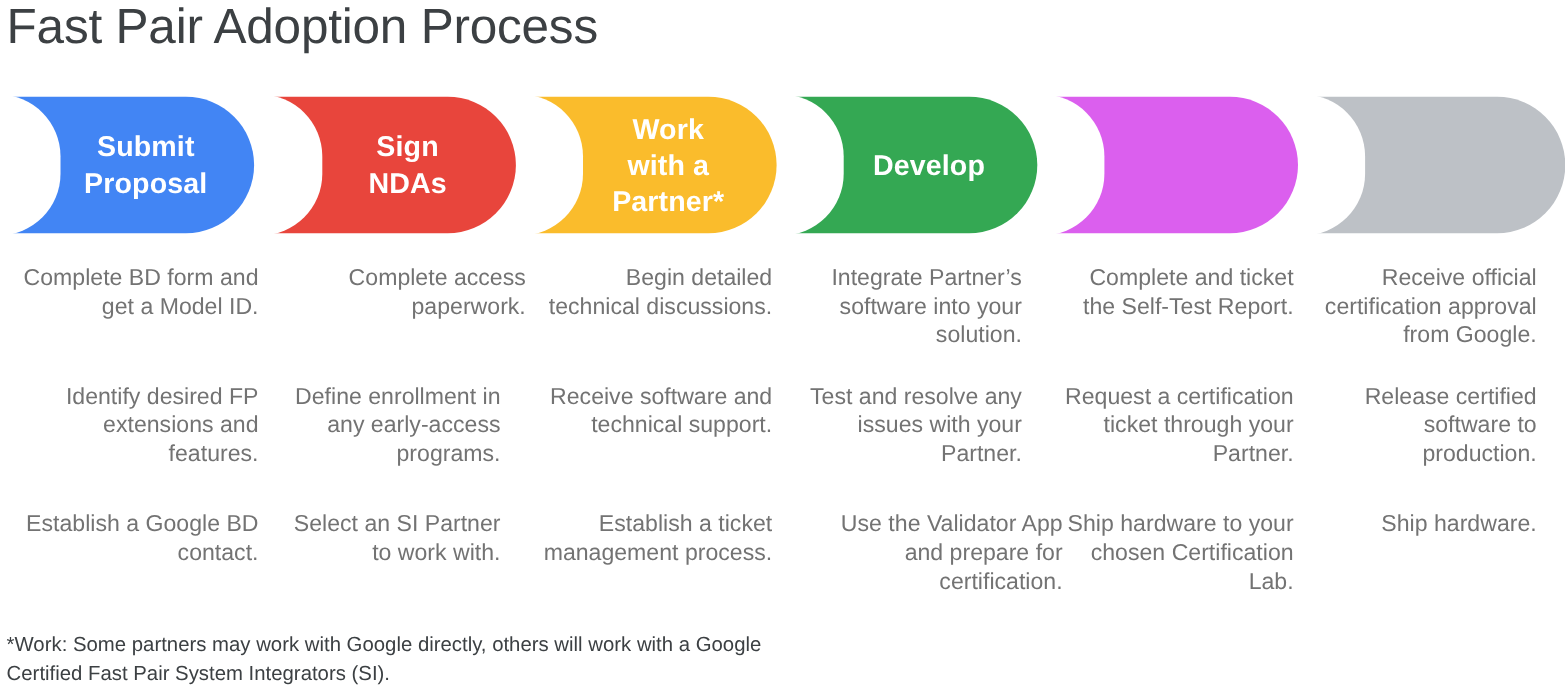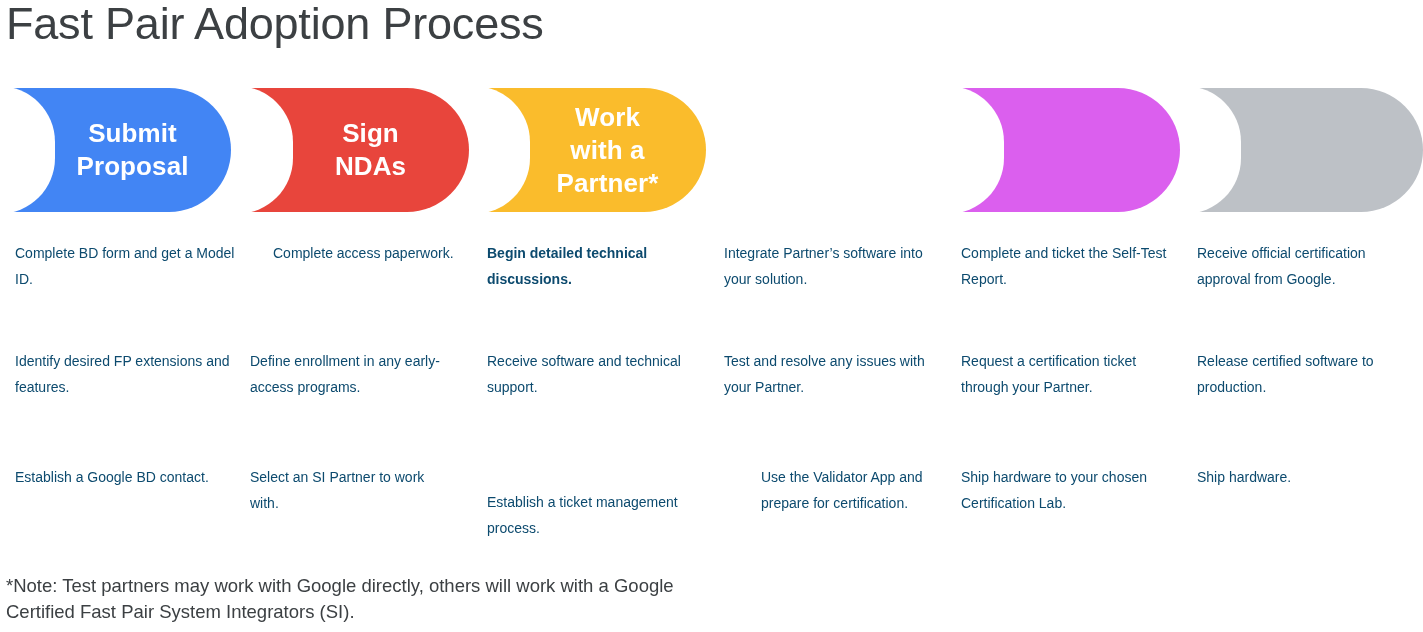--- a/index.html
+++ b/index.html
@@ -81,24 +81,25 @@
     width: 1423px;
     height: 320px;
   }
   .detail-col {
     position: absolute;
     top: 0;
     width: 215px;
   }
   .detail-item {
     position: absolute;
-    font-size: 14px;
+    font-size: 21px;
     line-height: 26px;
-    color: #0c4a6e;
+    color: #737373;
     font-weight: 400;
+    text-align: right;
   }
   .detail-item.r0 { top: 4px; }
   .detail-item.r1 { top: 112px; }
   .detail-item.r2 { top: 228px; }
 
   
   .footnote {
     position: absolute;
     left: 6px;
     top: 573px;
@@ -126,20 +127,25 @@
       <div class="stage-label">Sign
 NDAs</div>
     </div>
     <div class="stage" style="left: 475px; width: 231px;">
       <div class="stage-shape" style="background: rgb(250, 188, 44);"></div>
       <div class="stage-notch"></div>
       <div class="stage-label">Work
 with a
 Partner*</div>
     </div>
+    <div class="stage" style="left: 712px; width: 231px;">
+      <div class="stage-shape" style="background: rgb(52, 168, 83);"></div>
+      <div class="stage-notch"></div>
+      <div class="stage-label">Develop</div>
+    </div>
     <div class="stage" style="left: 949px; width: 231px;">
       <div class="stage-shape" style="background: rgb(219, 95, 238);"></div>
       <div class="stage-notch"></div>
     </div>
     <div class="stage" style="left: 1186px; width: 237px;">
       <div class="stage-shape" style="background: rgb(189, 193, 198);"></div>
       <div class="stage-notch"></div>
     </div>
   </div>
 
@@ -148,34 +154,34 @@
       <div class="detail-item r0" style="width: 220px;">Complete BD form and get a Model ID.</div>
       <div class="detail-item r1" style="width: 220px;">Identify desired FP extensions and features.</div>
       <div class="detail-item r2" style="width: 220px;">Establish a Google BD contact.</div>
     </div>
     <div class="detail-col" style="left: 250px; width: 205px;">
       <div class="detail-item r0" style="width: 205px; margin-left: 23px;">Complete access paperwork.</div>
       <div class="detail-item r1" style="width: 205px;">Define enrollment in any early-access programs.</div>
       <div class="detail-item r2" style="width: 205px;">Select an SI Partner to work with.</div>
     </div>
     <div class="detail-col" style="left: 487px; width: 215px;">
-      <div class="detail-item r0" style="width: 215px; font-weight: bold;">Begin detailed technical discussions.</div>
+      <div class="detail-item r0" style="width: 215px;">Begin detailed technical discussions.</div>
       <div class="detail-item r1" style="width: 215px;">Receive software and technical support.</div>
-      <div class="detail-item r2" style="width: 215px; margin-top: 25px;">Establish a ticket management process.</div>
+      <div class="detail-item r2" style="width: 215px;">Establish a ticket management process.</div>
     </div>
     <div class="detail-col" style="left: 724px; width: 205px;">
       <div class="detail-item r0" style="width: 205px;">Integrate Partner’s software into your solution.</div>
       <div class="detail-item r1" style="width: 205px;">Test and resolve any issues with your Partner.</div>
       <div class="detail-item r2" style="width: 205px; margin-left: 37px;">Use the Validator App and prepare for certification.</div>
     </div>
     <div class="detail-col" style="left: 961px; width: 215px;">
       <div class="detail-item r0" style="width: 215px;">Complete and ticket the Self-Test Report.</div>
       <div class="detail-item r1" style="width: 215px;">Request a certification ticket through your Partner.</div>
       <div class="detail-item r2" style="width: 215px;">Ship hardware to your chosen Certification Lab.</div>
     </div>
     <div class="detail-col" style="left: 1197px; width: 200px;">
       <div class="detail-item r0" style="width: 200px;">Receive official certification approval from Google.</div>
       <div class="detail-item r1" style="width: 200px;">Release certified software to production.</div>
       <div class="detail-item r2" style="width: 200px;">Ship hardware.</div>
     </div>
   </div>
 
-<div class="footnote">*Note: Test partners may work with Google directly, others will work with a Google Certified Fast Pair System Integrators (SI).</div>
+<div class="footnote">*Work: Some partners may work with Google directly, others will work with a Google Certified Fast Pair System Integrators (SI).</div>
 
 </body></html>

